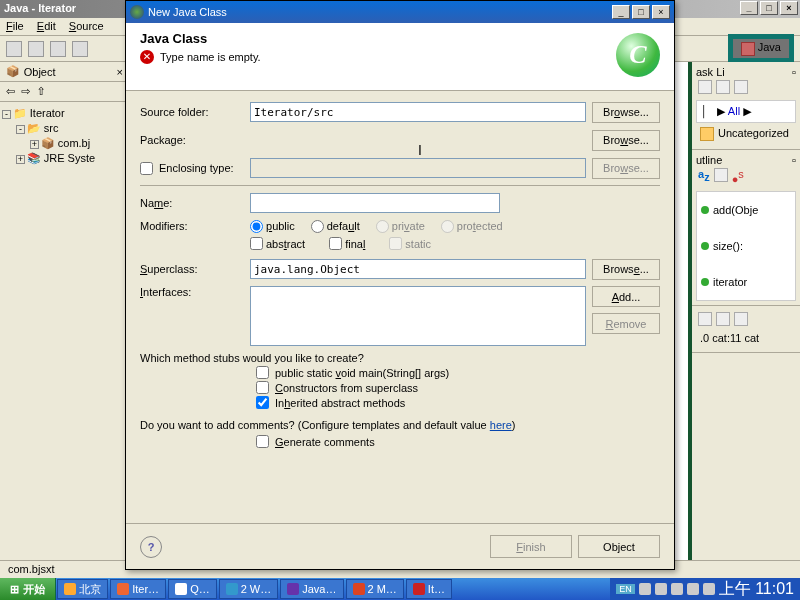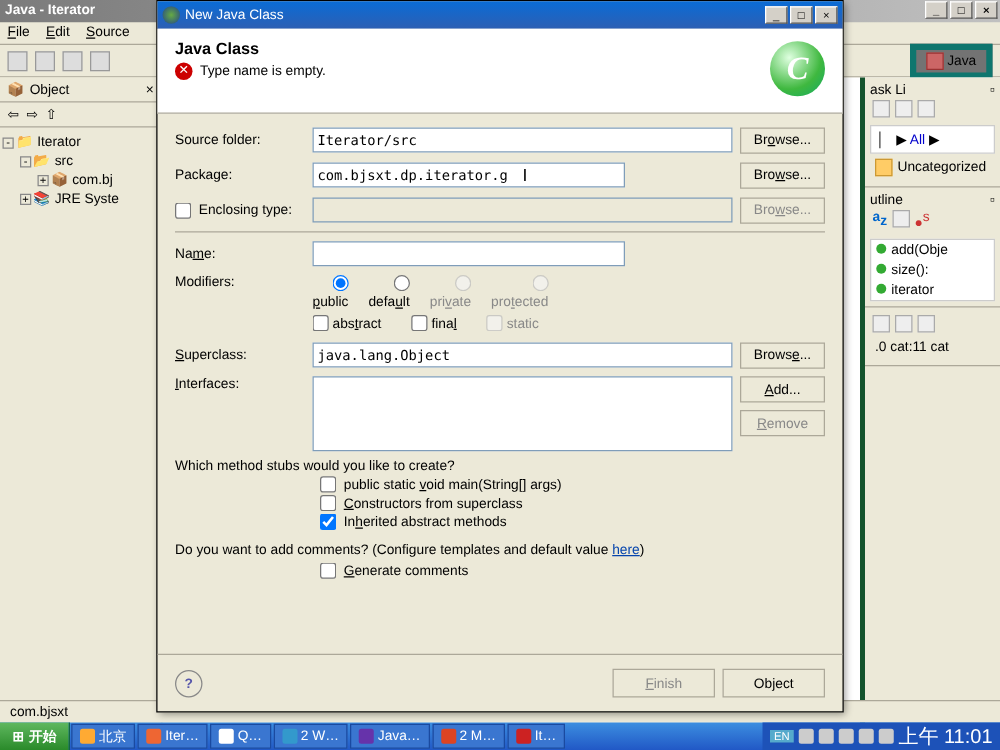--- a/index.html
+++ b/index.html
@@ -17,21 +17,21 @@
 .panel-tab .close{margin-left:auto;}
 .tree{padding:4px 2px; font-family:monospace; font-size:11px;}
 .tree-row{padding:1px 0;white-space:nowrap;}
 .tree-ind{display:inline-block;}
 .expander{display:inline-block;width:9px;height:9px;border:1px solid #888;text-align:center;line-height:7px;font-size:9px;margin-right:2px;}
 .right-area{flex:1;position:relative;background:#fff;}
 .right-panel{position:absolute;right:0;top:0;width:112px;bottom:0;background:#ece9d8;border-left:4px solid #14532d;}
 .right-panel .sect{border-bottom:1px solid #aca899;padding:4px;}
 .btn-smallbar{display:flex;gap:4px;padding:2px;}
 .btn-smallbar .ico{width:14px;height:14px;background:#eee;border:1px solid #aaa;}
-.outline-item{padding:2px 4px;white-space:nowrap;}
+.outline-item{padding:12px 4px;white-space:nowrap;}
 .green-dot{display:inline-block;width:8px;height:8px;background:#3a3;border-radius:50%;margin-right:4px;}
 .dialog{position:absolute;left:125px;top:0;width:550px;height:570px;background:#ece9d8;border:1px solid #000;box-shadow:2px 2px 6px rgba(0,0,0,0.4);z-index:100;}
 .dlg-title{height:22px;background:linear-gradient(to bottom,#0a6cd6,#2d5fb3);color:#fff;display:flex;align-items:center;padding:0 4px;}
 .dlg-title .eclipse-ico{width:14px;height:14px;background:radial-gradient(circle,#6a4,#248);border-radius:50%;margin-right:4px;}
 .dlg-title .spacer{flex:1;}
 .winbtn{width:18px;height:14px;background:#d4d0c8;border:1px solid #fff;border-right-color:#555;border-bottom-color:#555;margin-left:2px;text-align:center;font-size:9px;line-height:12px;color:#000;}
 .dlg-header{background:#fff;padding:8px 14px;height:68px;border-bottom:1px solid #aca899;position:relative;}
 .dlg-header h2{font-size:13px;font-weight:bold;margin-bottom:4px;}
 .dlg-header .err{display:flex;align-items:center;gap:6px;}
 .err-ico{width:14px;height:14px;background:#c00;border-radius:50%;color:#fff;text-align:center;line-height:14px;font-size:10px;}
@@ -41,21 +41,21 @@
 .form-row label{width:110px;}
 .form-row .field{flex:1;}
 .form-row input[type=text]{width:100%;height:20px;border:1px solid #7f9db9;background:#fff;padding:0 3px;font-family:monospace;font-size:11px;}
 .form-row input[type=text].short{width:250px;}
 .form-row input[disabled]{background:#ece9d8;}
 .btn{width:68px;height:21px;background:#ece9d8;border:1px solid #aca899;font-size:11px;margin-left:6px;cursor:pointer;}
 .btn.disabled{color:#888;}
 .chk-row{display:flex;align-items:center;gap:4px;margin:2px 0;}
 .chk-row input{margin-right:2px;}
 .radio-group{display:flex;gap:16px;align-items:center;}
-.radio-group label{display:flex;align-items:flex-end;gap:3px;width:auto;flex-direction:column;}
+.radio-group label{display:flex;align-items:flex-start;gap:3px;width:auto;}
 .radio-group label.dis{color:#888;}
 .chk-group{display:flex;gap:24px;align-items:flex-end;margin-left:0;}
 .chk-group label{display:flex;align-items:center;gap:3px;width:auto;}
 .chk-group label.dis{color:#888;}
 .listbox{width:100%;height:60px;border:1px solid #7f9db9;background:#fff;}
 .sep{height:1px;background:#aca899;margin:6px 0;}
 .stub-section{margin-top:6px;}
 .stub-section .chk-row{margin-left:116px;}
 .comment-link{color:#0645ad;text-decoration:underline;}
 .dlg-footer{position:absolute;bottom:0;left:0;right:0;height:46px;border-top:1px solid #aca899;display:flex;align-items:center;padding:0 14px;}
@@ -194,21 +194,21 @@
     </div>
     <div class="dlg-body">
       <div class="form-row">
         <label>Source folder:</label>
         <div class="field"><input type="text" value="Iterator/src" style=""></div>
         <button class="btn"><span>Br<u>o</u>wse...</span></button>
       </div>
       <div class="form-row">
         <label>Package:</label>
         <div class="field">
-            <div style="position:relative;"><input type="text" class="short" value="com.bjsxt.dp.iterator.g" style=""><span style="position:absolute;left:168px;top:2px;font-size:14px;color:#000;pointer-events:none;">I</span></div>
+            <div style="position:relative;"><span style="position:absolute;left:168px;top:2px;font-size:14px;color:#000;pointer-events:none;">I</span></div>
           </div>
         <button class="btn"><span>Bro<u>w</u>se...</span></button>
       </div>
       <div class="form-row">
         <label class="chk-row" style="width:110px;">
             <input type="checkbox" style="">
             <span>Enclosing type:</span>
           </label>
         <div class="field"><input type="text" disabled="" style=""></div>
         <button class="btn disabled"><span>Bro<u>w</u>se...</span></button>

